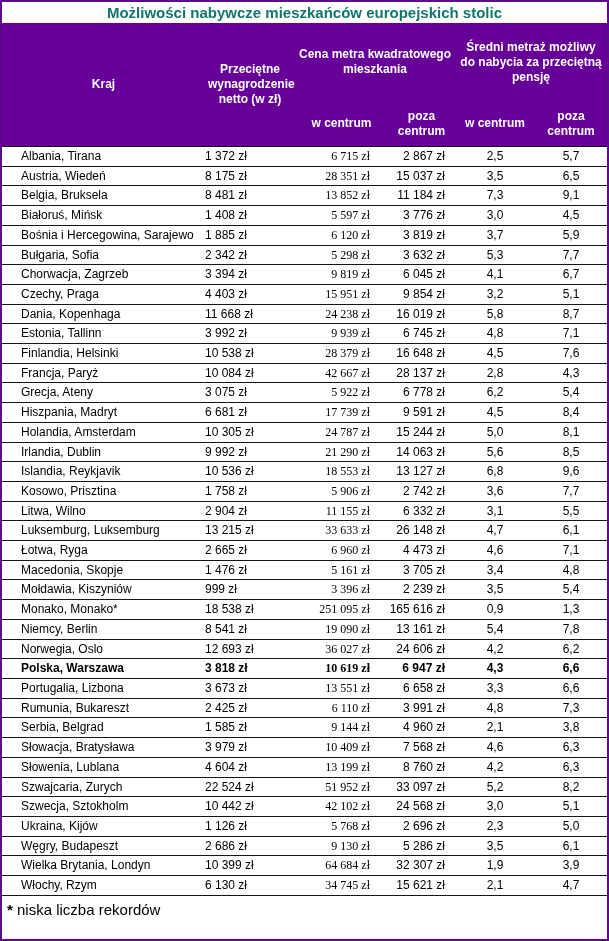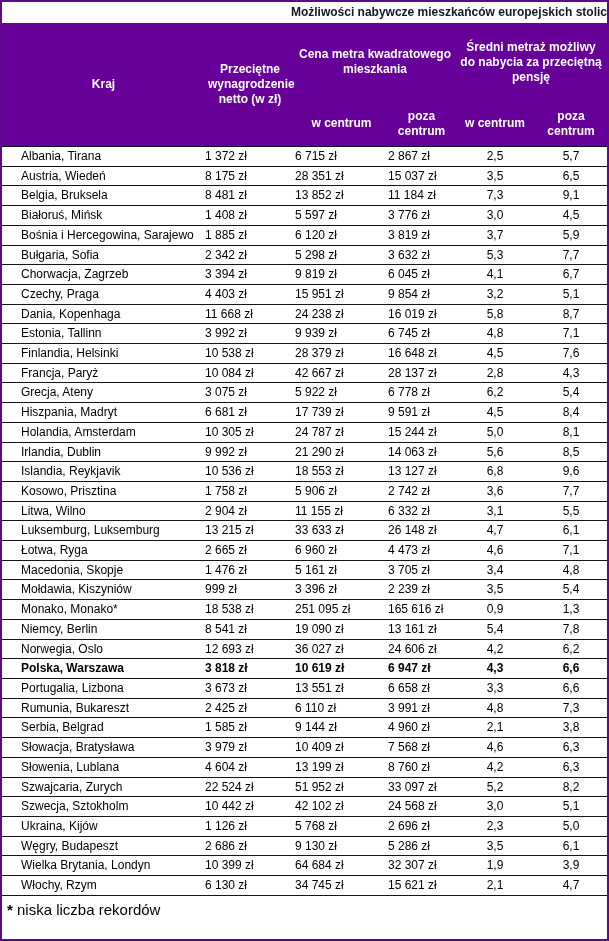--- a/index.html
+++ b/index.html
@@ -11,24 +11,24 @@
     background: #ffffff;
     font-family: "Liberation Sans", sans-serif;
     color: #000000;
     overflow: hidden;
     display: flex;
     flex-direction: column;
   }
   .title {
     height: 21px;
     line-height: 21px;
-    text-align: right;
+    text-align: center;
     font-weight: bold;
-    font-size: 12px;
-    color: #0f172a;
+    font-size: 15px;
+    color: #0f766e;
     background: #ffffff;
     flex: 0 0 auto;
   }
   table.pp-table {
     width: 100%;
     border-collapse: collapse;
     table-layout: fixed;
     flex: 0 0 auto;
   }
   col.c-kraj   { width: 203px; }
@@ -58,22 +58,22 @@
     line-height: 18.7px;
     font-size: 12px;
     padding: 0;
     border-bottom: 1px solid #151515;
     white-space: nowrap;
     overflow: hidden;
     background: #ffffff;
   }
   td.country { text-align: left;  padding-left: 19px; }
   td.salary  { text-align: left; padding-right: 12px; }
-  td.price-c { padding-right: 18px; }
-  td.price-o { text-align: left; padding-right: 10px; }
+  td.price-c { text-align: right; padding-right: 18px; font-family: Liberation Serif, serif; }
+  td.price-o { text-align: right; padding-right: 10px; }
   td.area    { text-align: center; }
   tr.bold td { font-weight: bold; }
 
   .footnote {
     flex: 0 0 auto;
     font-size: 15px;
     padding: 5px 0 4px 5px;
     color: #000000;
   }
   .footnote .star { font-weight: bold; }

